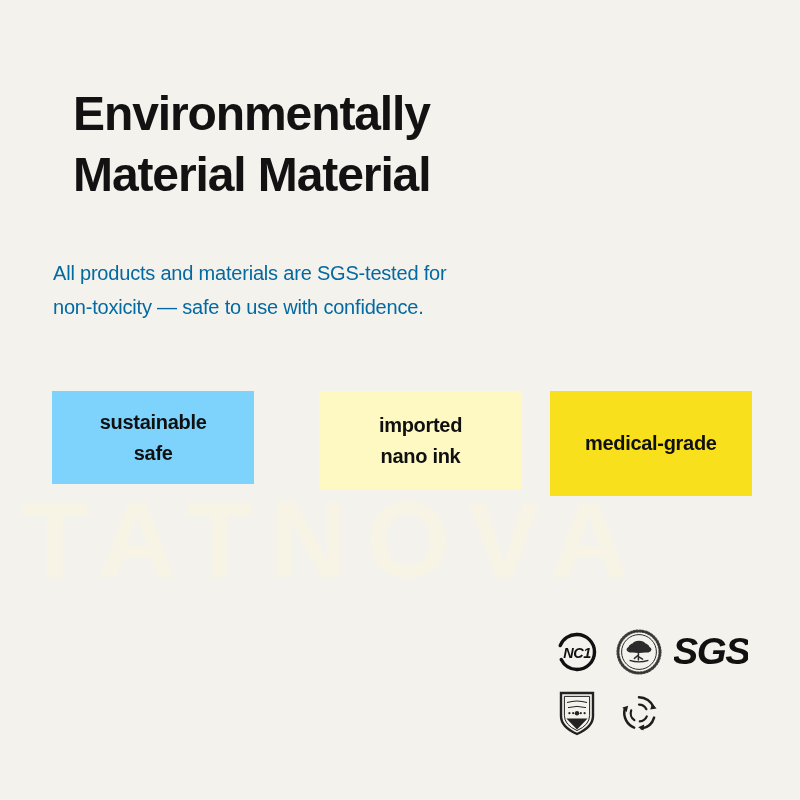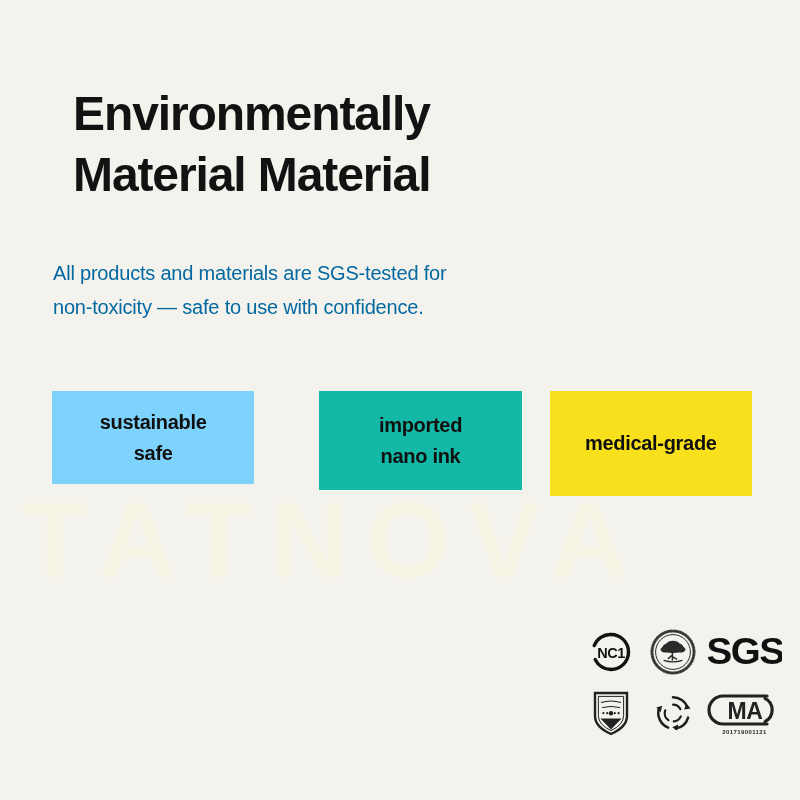--- a/index.html
+++ b/index.html
@@ -101,29 +101,30 @@
     text-align: center;
   }
   .tag.t0 { align-self: flex-start; height: 93px; }
   .tag.t1 { align-self: flex-start; height: 99px; }
   .tag.t2 { align-self: flex-start; height: 105px; }
   .tag span { display: block; }
 
   
   .certs {
     position: absolute;
-    left: 580px;
+    left: 546px;
     top: 622px;
     width: 205px;
     z-index: 2;
     display: grid;
     grid-template-columns: 62px 62px 81px;
     grid-template-rows: 60px 62px;
     align-items: center;
     justify-items: center;
+    font-style: italic;
   }
   .cert {
     display: flex;
     flex-direction: column;
     align-items: center;
     justify-content: center;
   }
   .cert svg { display: block; }
   .cert-code {
     font-family: "Liberation Sans", sans-serif;
@@ -149,21 +150,21 @@
   <p class="subtitle">
     <span class="l1">All products and materials are SGS-tested for</span>
     <span class="l2">non-toxicity — safe to use with confidence.</span>
   </p>
 
   <div class="tags">
     <div class="tag t0" id="tag0" style="background: #7dd3fc;">
       <span>sustainable</span>
       <span>safe</span>
     </div>
-    <div class="tag t1" id="tag1" style="background: #14b8a6; margin-left: 37px;">
+    <div class="tag t1" id="tag1" style="background: #fef9c3; margin-left: 37px;">
       <span>imported</span>
       <span>nano ink</span>
     </div>
     <div class="tag t2" id="tag2" style="background: rgb(248, 224, 28);">
       <span>medical-grade</span>
     </div>
   </div>
 
   <div class="certs">
 
@@ -229,24 +230,16 @@
           <path d="M5.4 16.4 L11.2 14.8 L9.6 21.2 Z"></path>
         </g>
         <g fill="none" stroke="#1d1d1d" stroke-width="2.2" stroke-linecap="round">
           <path d="M22 13.6 A8.4 8.4 0 0 1 29.4 18.2"></path>
           <path d="M29.8 25.4 A8.4 8.4 0 0 1 22.8 30.4"></path>
           <path d="M17.4 29.2 A8.4 8.4 0 0 1 14.2 19.4"></path>
         </g>
       </svg>
     </div>
 
-    <div class="cert">
-      <svg width="76" height="36" viewBox="0 0 76 36">
-        <path d="M60 4 H16 A14 14 0 0 0 16 32 H60" fill="none" stroke="#222" stroke-width="3.2" stroke-linecap="round"></path>
-        <path d="M58 6.4 A13 13 0 0 1 58 29.6" fill="none" stroke="#222" stroke-width="3.2" stroke-linecap="round"></path>
-        <text x="38" y="27" text-anchor="middle" font-family="Liberation Sans, sans-serif" font-size="23" font-weight="700" fill="#222" letter-spacing="-0.5">MA</text>
-      </svg>
-      <div class="cert-code">201719001121</div>
-    </div>
 
   </div>
 
 </div>
 
 </body></html>

